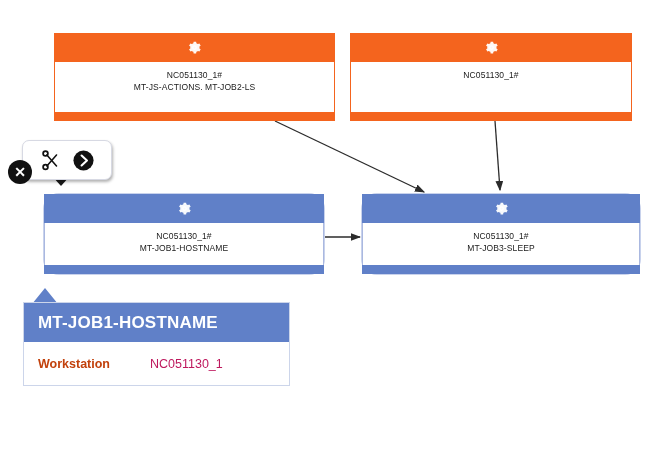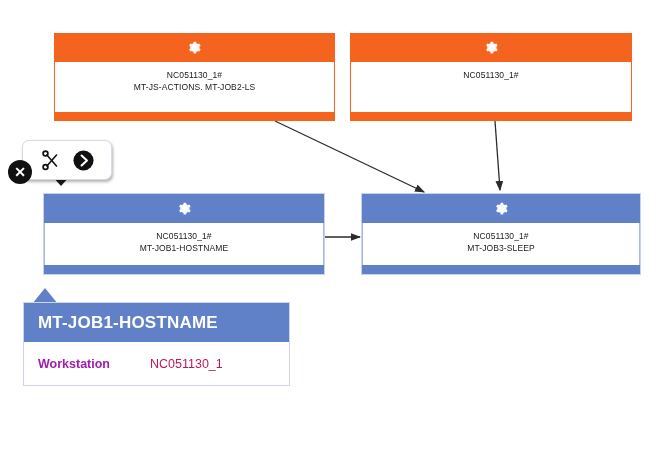--- a/index.html
+++ b/index.html
@@ -29,20 +29,21 @@
     height: 450px;
     pointer-events: none;
   }
 
   
   .node {
     position: absolute;
     box-sizing: border-box;
     display: flex;
     flex-direction: column;
+    border-radius: 15px;
   }
   .node-header {
     height: 29px;
     display: flex;
     align-items: center;
     justify-content: center;
     flex: 0 0 auto;
   }
   .node-body {
     background: #ffffff;
@@ -186,21 +187,21 @@
     background: #ffffff;
   }
   .tt-row {
     display: flex;
     line-height: 17px;
   }
   .tt-label {
     width: 112px;
     font-size: 12.5px;
     font-weight: bold;
-    color: #a21caf;
+    color: #c2410c;
     flex: 0 0 auto;
   }
   .tt-value {
     font-size: 12.5px;
     color: #be185d;
   }
 </style>
 </head>
 <body>
 

